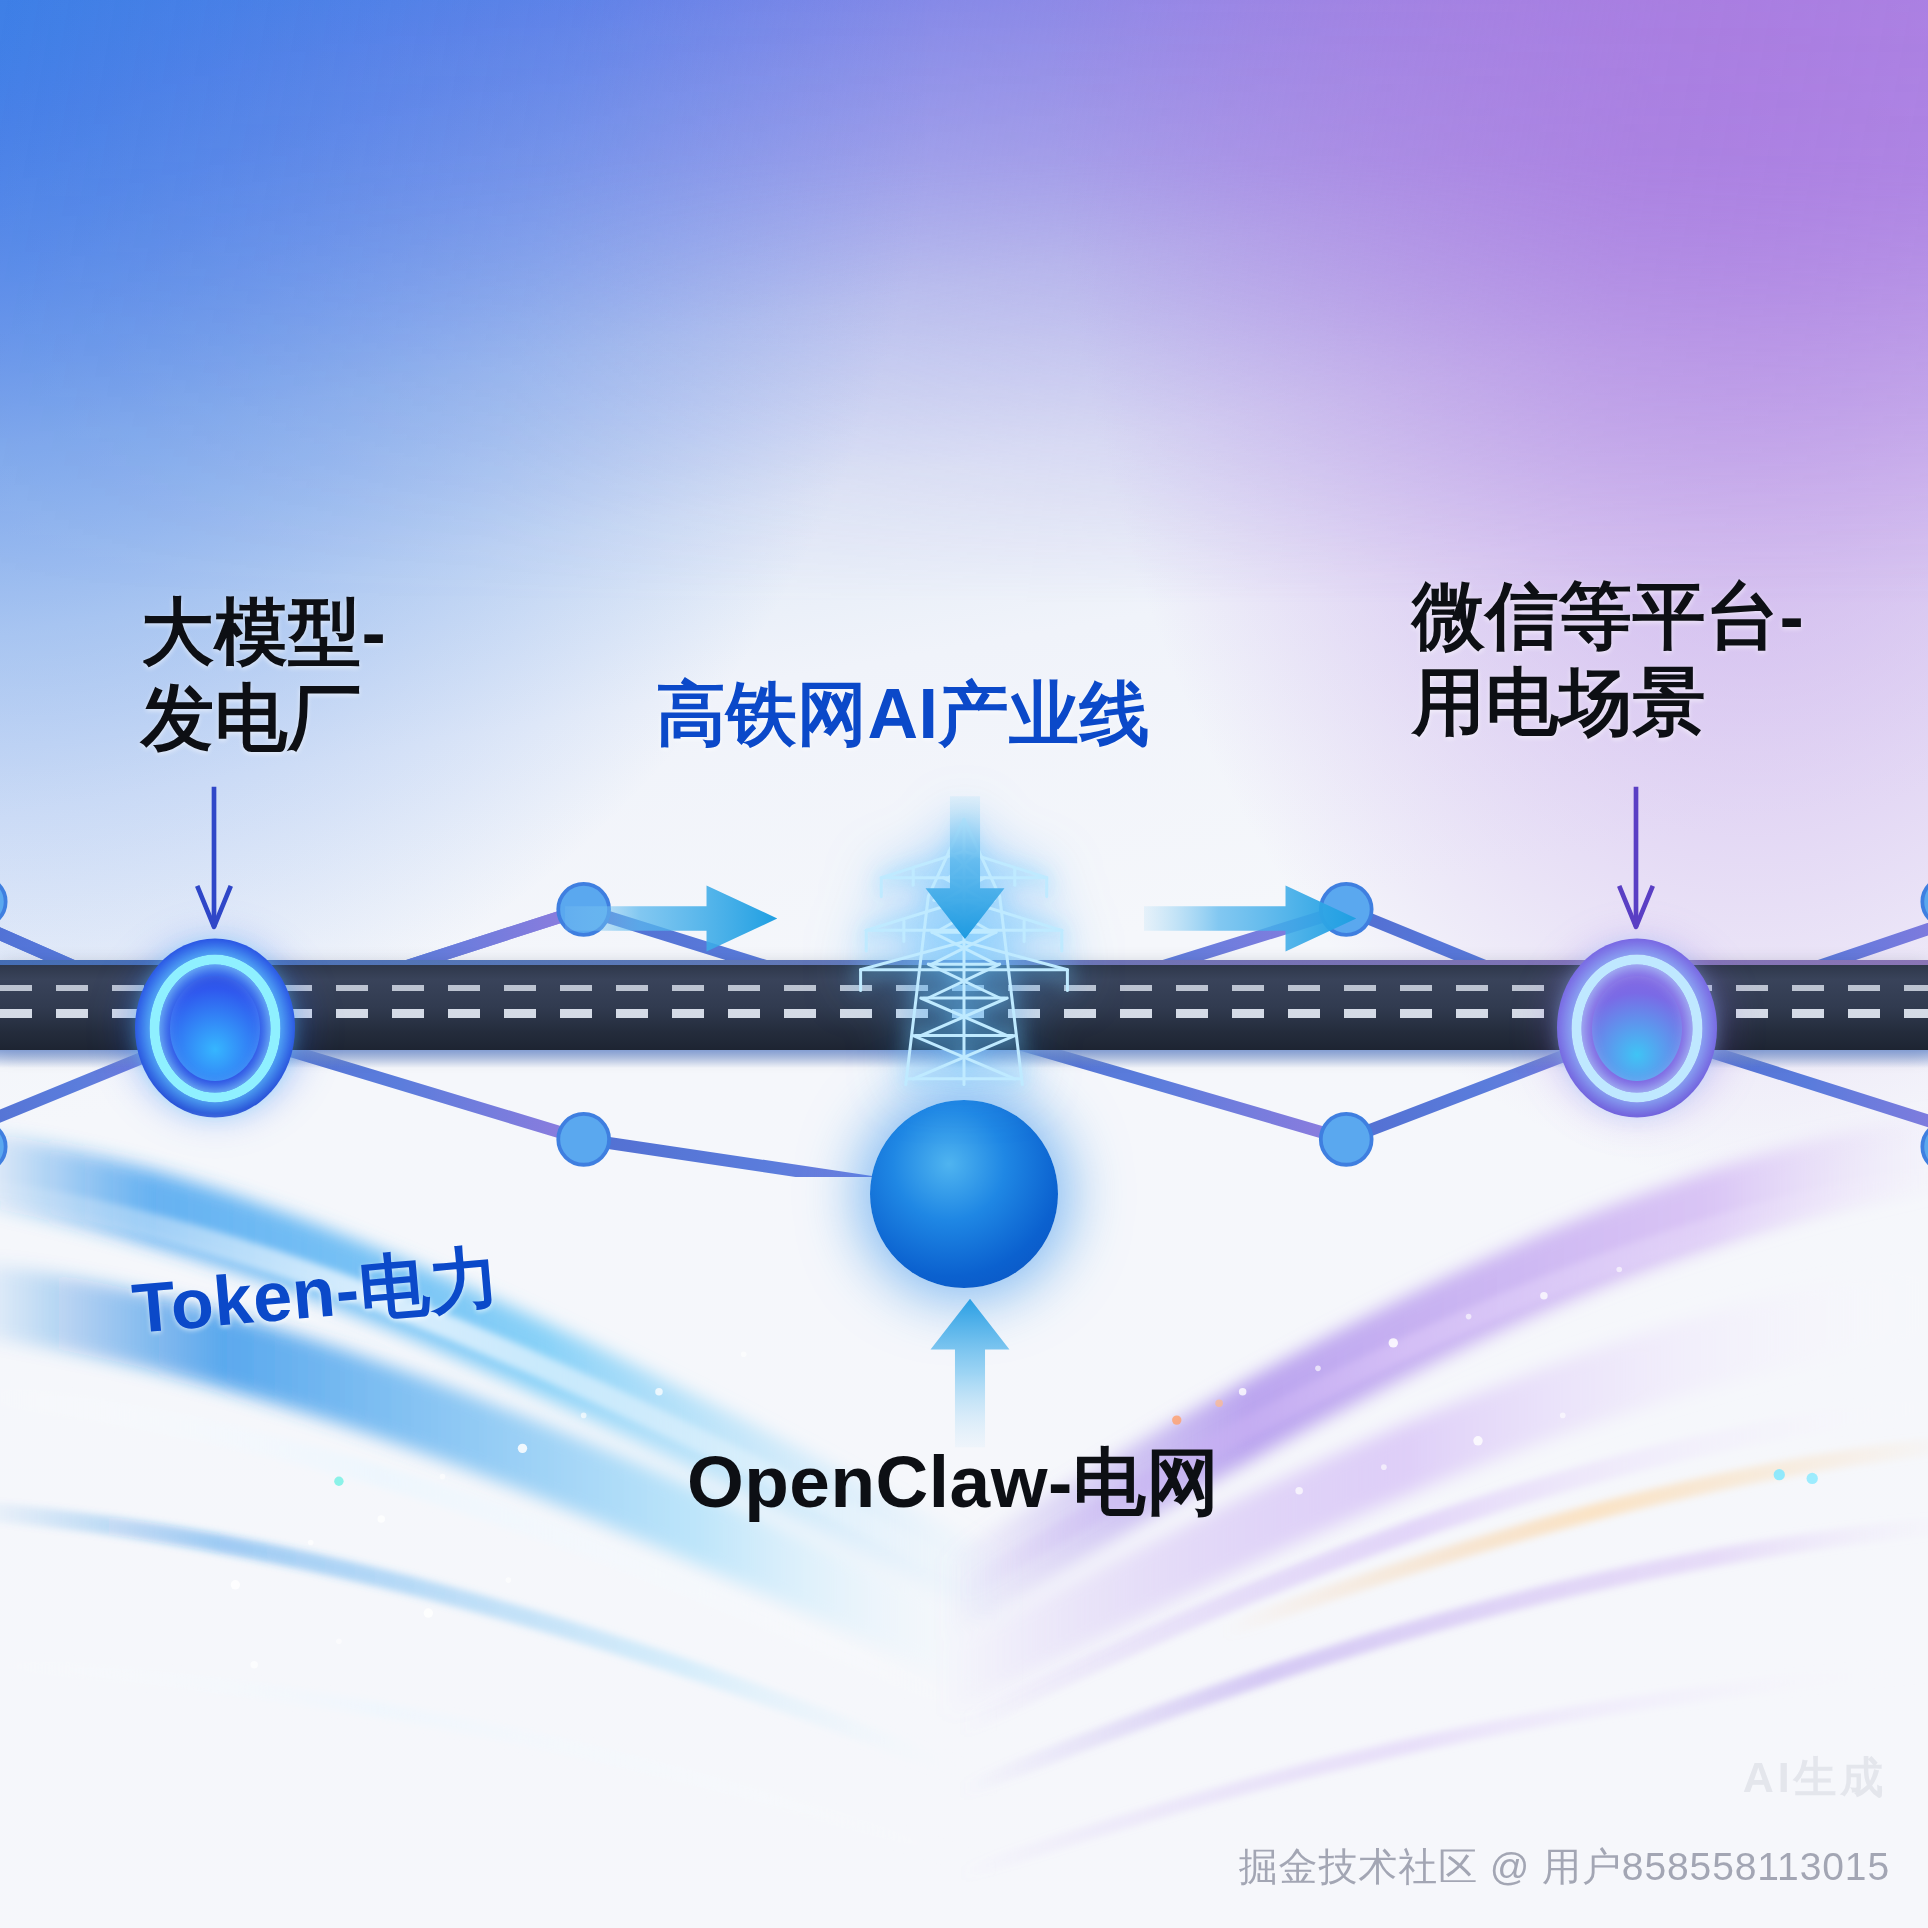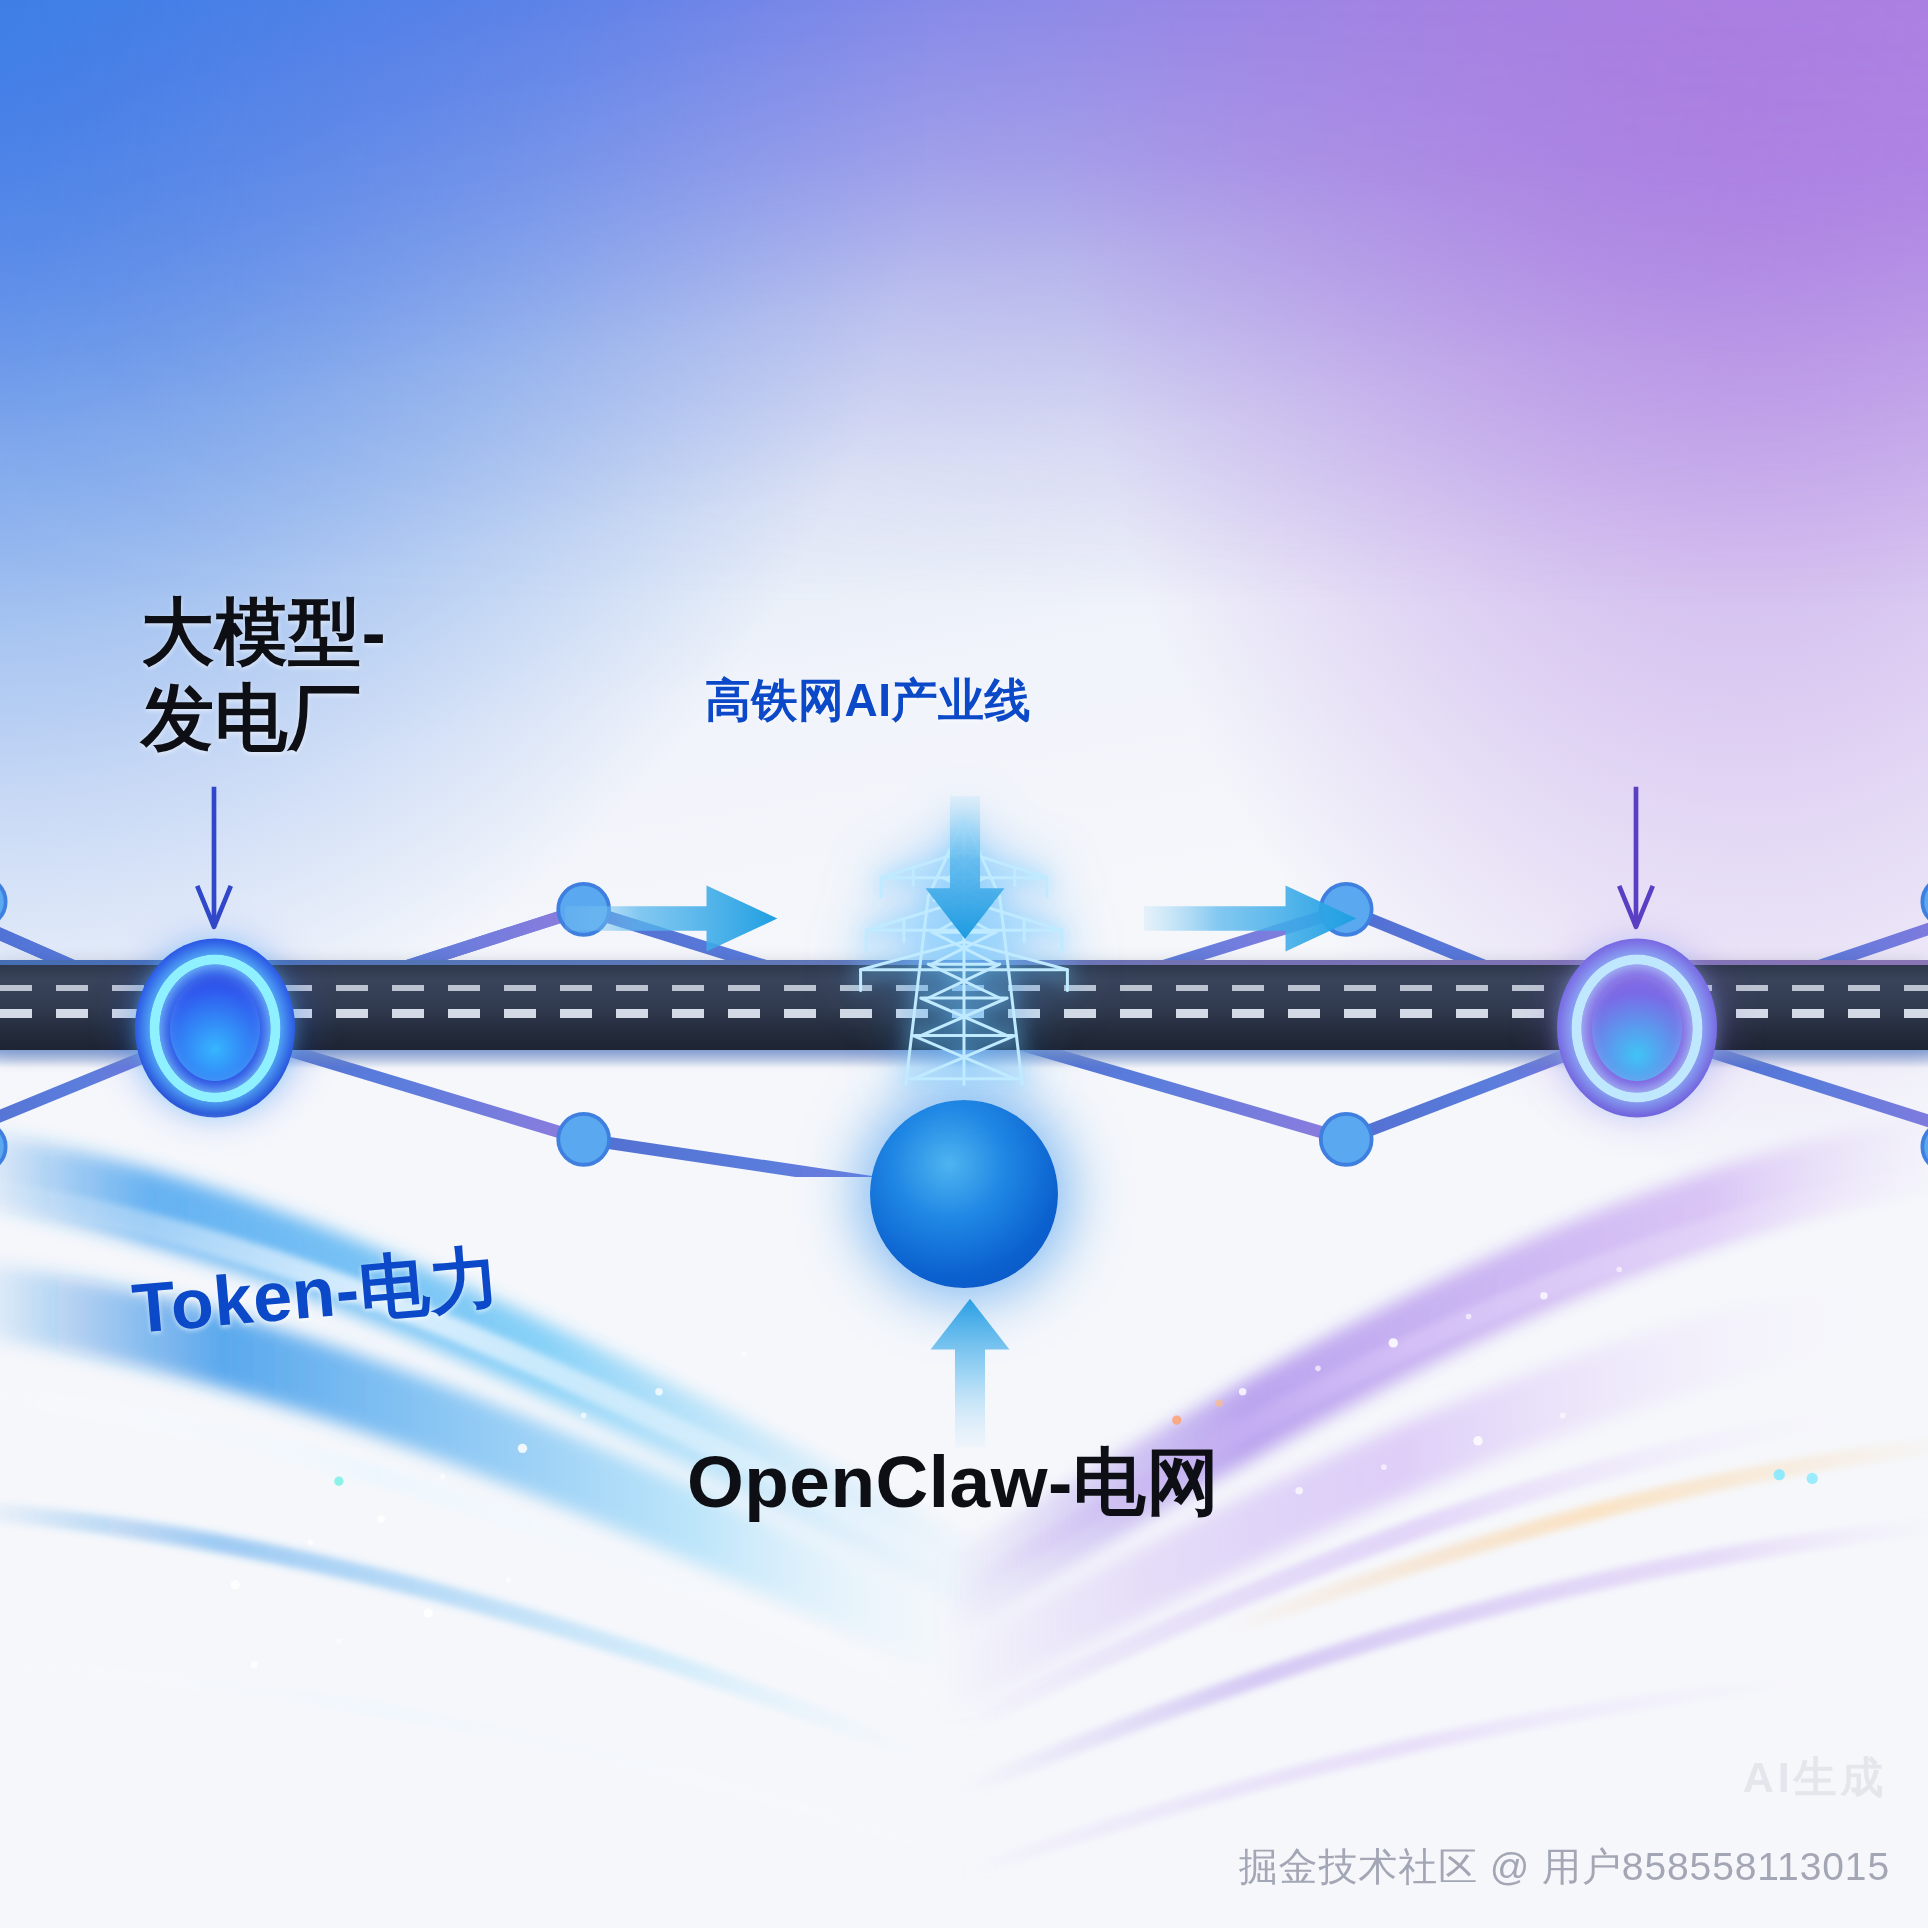--- a/index.html
+++ b/index.html
@@ -135,21 +135,21 @@
   .thin-arrow{position:absolute;width:56px;height:151px;}
   #thin-arrow-left{left:186px;top:786px;}
   #thin-arrow-right{left:1608px;top:786px;}
   .thin-arrow svg{display:block;width:100%;height:100%;}
 
   
   .label{position:absolute;font-weight:700;line-height:1.18;white-space:pre-line;letter-spacing:0.5px;}
   .label.dark{color:#0d0f14;text-shadow:0 1.9px 5.6px rgba(255,255,255,.55);}
   .label.blue{color:#0b49c9;text-shadow:0 1.9px 5.6px rgba(255,255,255,.6);}
   #label-left{left:141px;top:589px;font-size:73px;}
-  #label-center{left:705px;top:673px;font-size:46px;}
+  #label-center{left:656px;top:673px;font-size:70px;}
   #label-right{left:1412px;top:573px;font-size:73px;}
   #label-token{left:132px;top:1252px;font-size:70px;transform:rotate(-5deg);}
   #label-openclaw{left:687px;top:1439px;font-size:73px;color:#0d0f14;}
 
   
   #wm-ai{
     position:absolute;right:41px;bottom:121px;
     font-size:43px;font-weight:700;color:rgba(110,115,140,.13);
     letter-spacing:3.8px;
   }
@@ -447,20 +447,22 @@
         </defs>
       <path d="M50,4 L92,58 L66,58 L66,162 L34,162 L34,58 L8,58 Z" fill="url(#au1)"></path>
     </svg>
   </div>
 
   <div class="label dark" id="label-left">大模型-
 发电厂</div>
 
   <div class="label blue" id="label-center">高铁网AI产业线</div>
 
+  <div class="label dark" id="label-right">微信等平台-
+用电场景</div>
 
   <div class="label blue" id="label-token">Token-电力</div>
 
   <div class="label" id="label-openclaw">OpenClaw-电网</div>
 
   <div id="wm-ai">AI生成</div>
   <div id="wm-juejin">掘金技术社区 @ 用户858558113015</div>
 
 </div>
 

